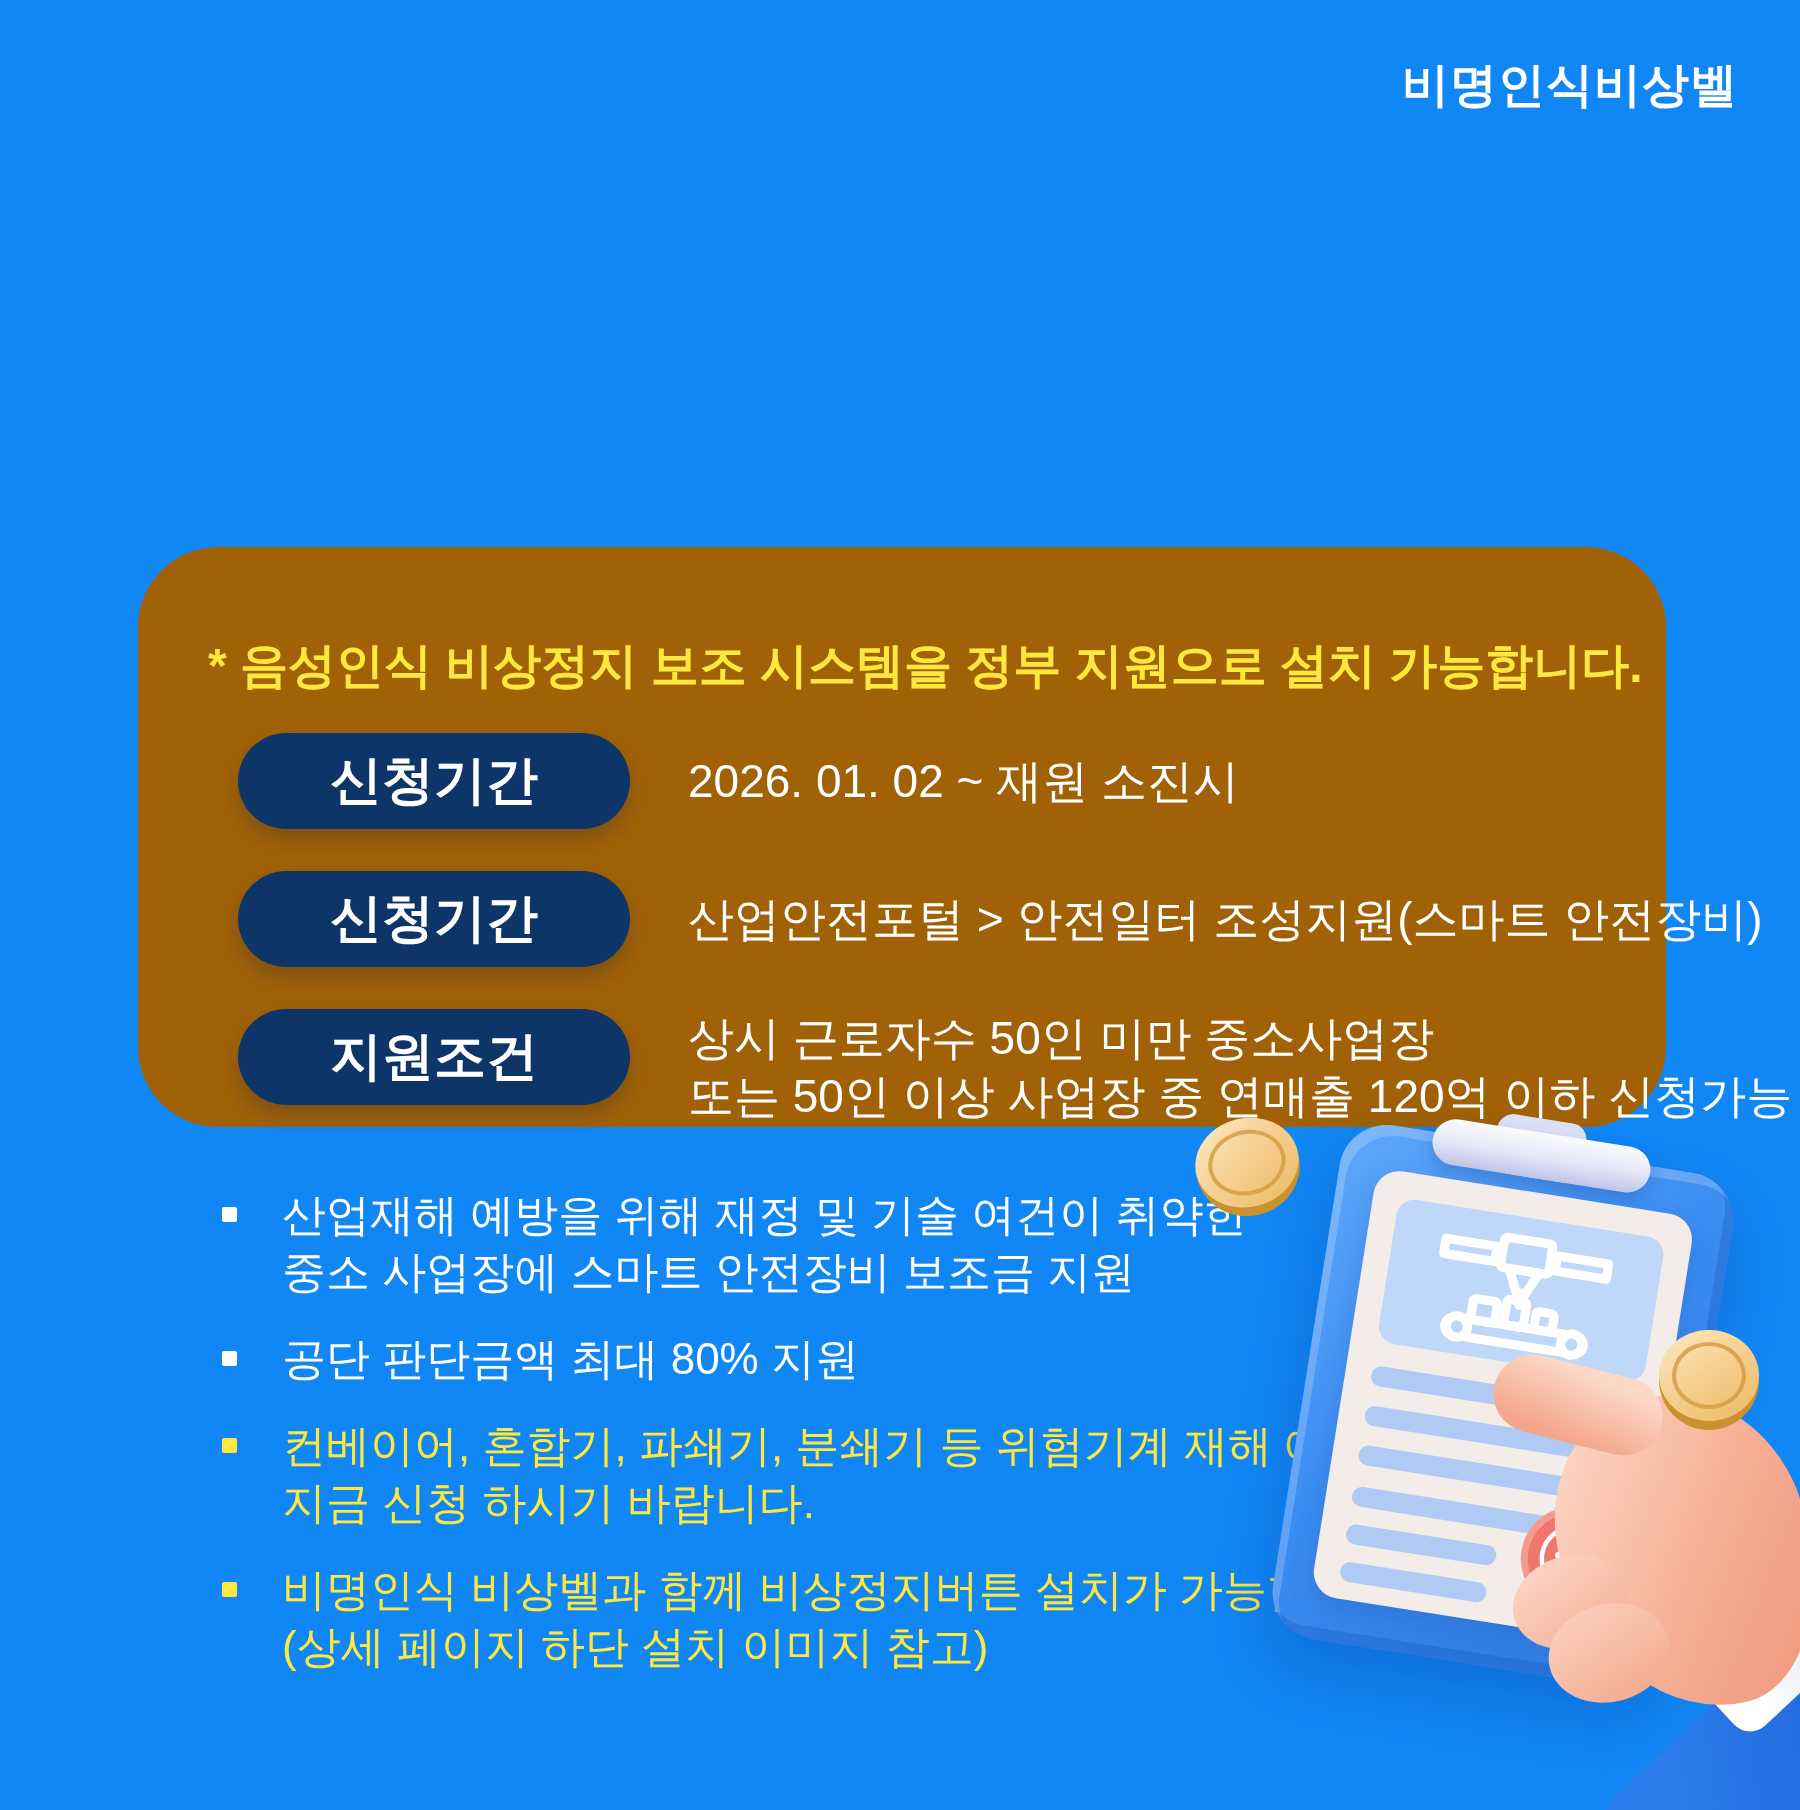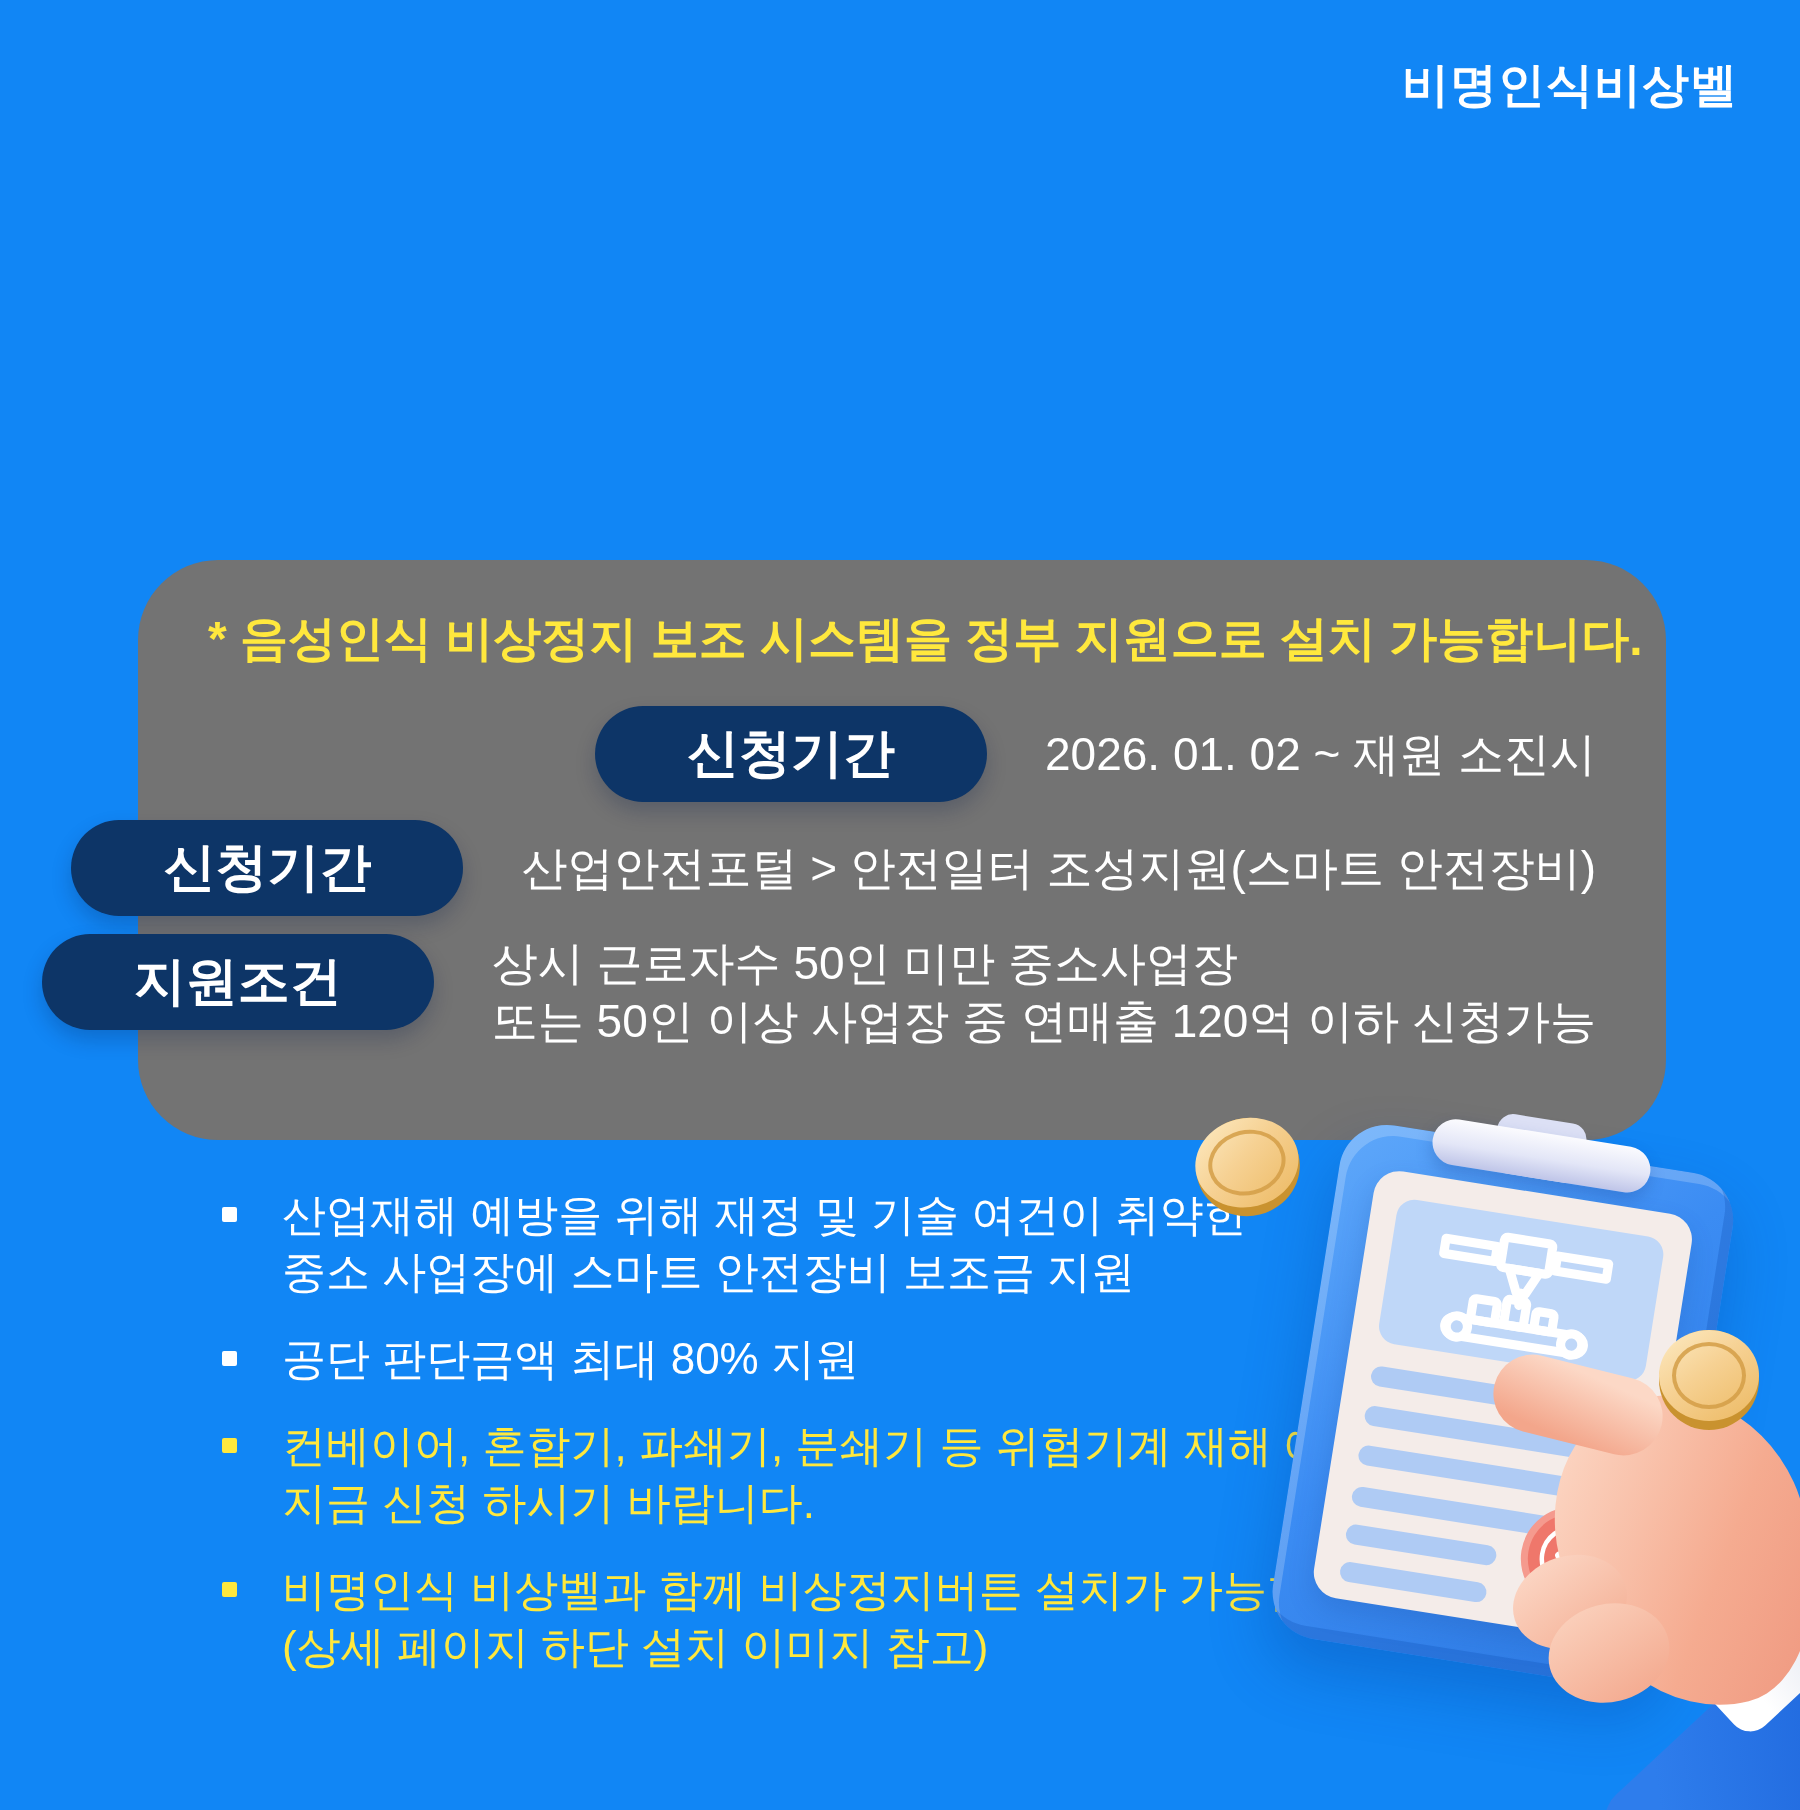--- a/index.html
+++ b/index.html
@@ -10,24 +10,24 @@
   .logo{position:absolute;top:54px;right:62px;font-size:47px;font-weight:700;color:#ffffff;letter-spacing:1px;}
 
   
   .hero{position:absolute;left:175px;top:212px;color:#ffffff;white-space:nowrap;}
   .hero .t1{font-size:94px;font-weight:700;line-height:122px;letter-spacing:-2px;
             text-shadow:0 6px 12px rgba(8,62,150,.20);}
   .hero .t2{font-size:110px;font-weight:800;line-height:128px;letter-spacing:-2px;
             text-shadow:0 7px 13px rgba(8,62,150,.22);}
 
   
-  .panel{position:absolute;left:138px;top:560px;width:1528px;height:580px;background:#737373;
-         border-radius:80px;box-sizing:border-box;padding:48px 70px 0;}
+  .panel{position:absolute;left:138px;top:547px;width:1528px;height:580px;background:#a16207;
+         border-radius:80px;box-sizing:border-box;padding:88px 70px 0;}
   .note{font-size:48px;font-weight:700;color:#FFE83D;text-align:center;line-height:62px;white-space:nowrap;}
-  .rows{margin-top:36px;display:flex;flex-direction:column;gap:18px;padding-left:30px;align-items:flex-end;}
+  .rows{margin-top:36px;display:flex;flex-direction:column;gap:42px;padding-left:30px;}
   .row{display:flex;align-items:flex-start;}
   .pill{width:392px;min-width:392px;height:96px;background:#0D3567;border-radius:48px;
         display:flex;align-items:center;justify-content:center;color:#ffffff;font-size:52px;font-weight:700;
         box-shadow:0 10px 20px rgba(5,25,70,.22);}
   .rowtext{margin-left:58px;display:flex;flex-direction:column;justify-content:center;min-height:96px;
            color:#ffffff;font-size:46px;line-height:58px;font-weight:500;white-space:nowrap;}
 
   
   .bullets{position:absolute;left:222px;top:1186px;}
   .bullet{display:flex;margin-bottom:30px;gap:29px;}

